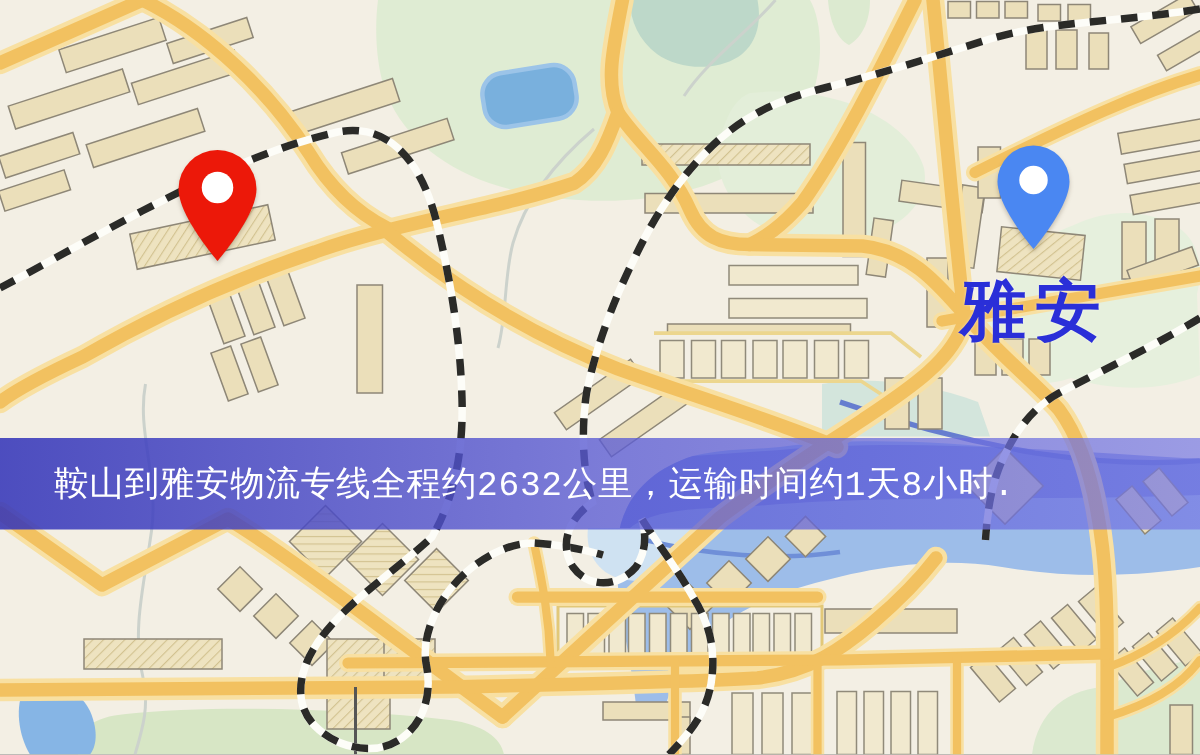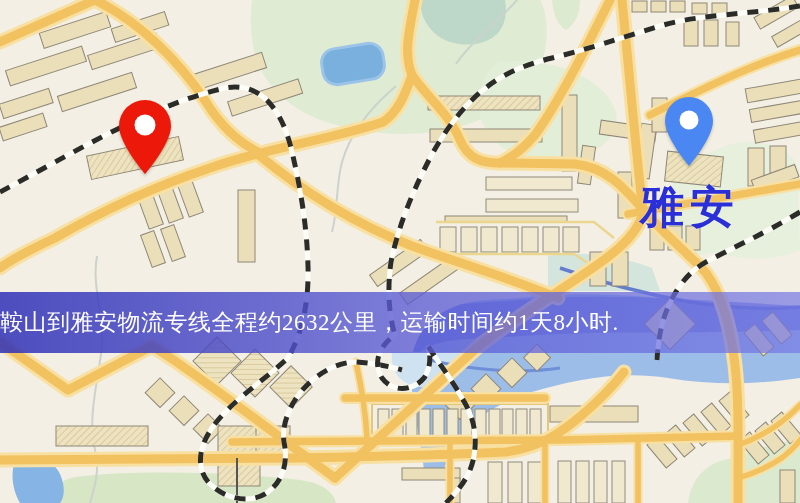--- a/index.html
+++ b/index.html
@@ -30,21 +30,21 @@
              font-weight:bold;font-family:"Liberation Sans","DejaVu Sans",sans-serif;
              text-shadow:0 0 2px rgba(255,255,255,.5);}
   .label-red{left:58px;top:174px;font-size:46px;color:var(--label-red,#df140b);letter-spacing:2px;}
   .label-blue{left:610px;top:178px;font-size:44px;color:var(--label-blue,#2a2fd8);letter-spacing:6px;text-align:center;}
 
   .banner{position:absolute;left:0;top:292px;width:800px;height:61px;z-index:10;
           background:linear-gradient(90deg,rgba(52,53,185,0.87) 0%,rgba(90,91,212,0.78) 50%,rgba(118,120,228,0.70) 100%);
           display:flex;align-items:center;}
   .banner span{color:var(--banner-text,#fff);font-size:23px;letter-spacing:0.5px;
           white-space:nowrap;
-          font-family:Liberation Serif, serif;}
+          font-family:Liberation Mono, monospace;margin-left:36px;}
 </style>
 </head>
 <body>
 
 <div class="screen">
 
   <svg class="map-svg" viewBox="0 0 800 503" xmlns="http://www.w3.org/2000/svg">
     <defs>
       <pattern id="hatch" width="5" height="5" patternTransform="rotate(45)" patternUnits="userSpaceOnUse">
         <rect width="5" height="5" fill="#eee3c0"></rect>

